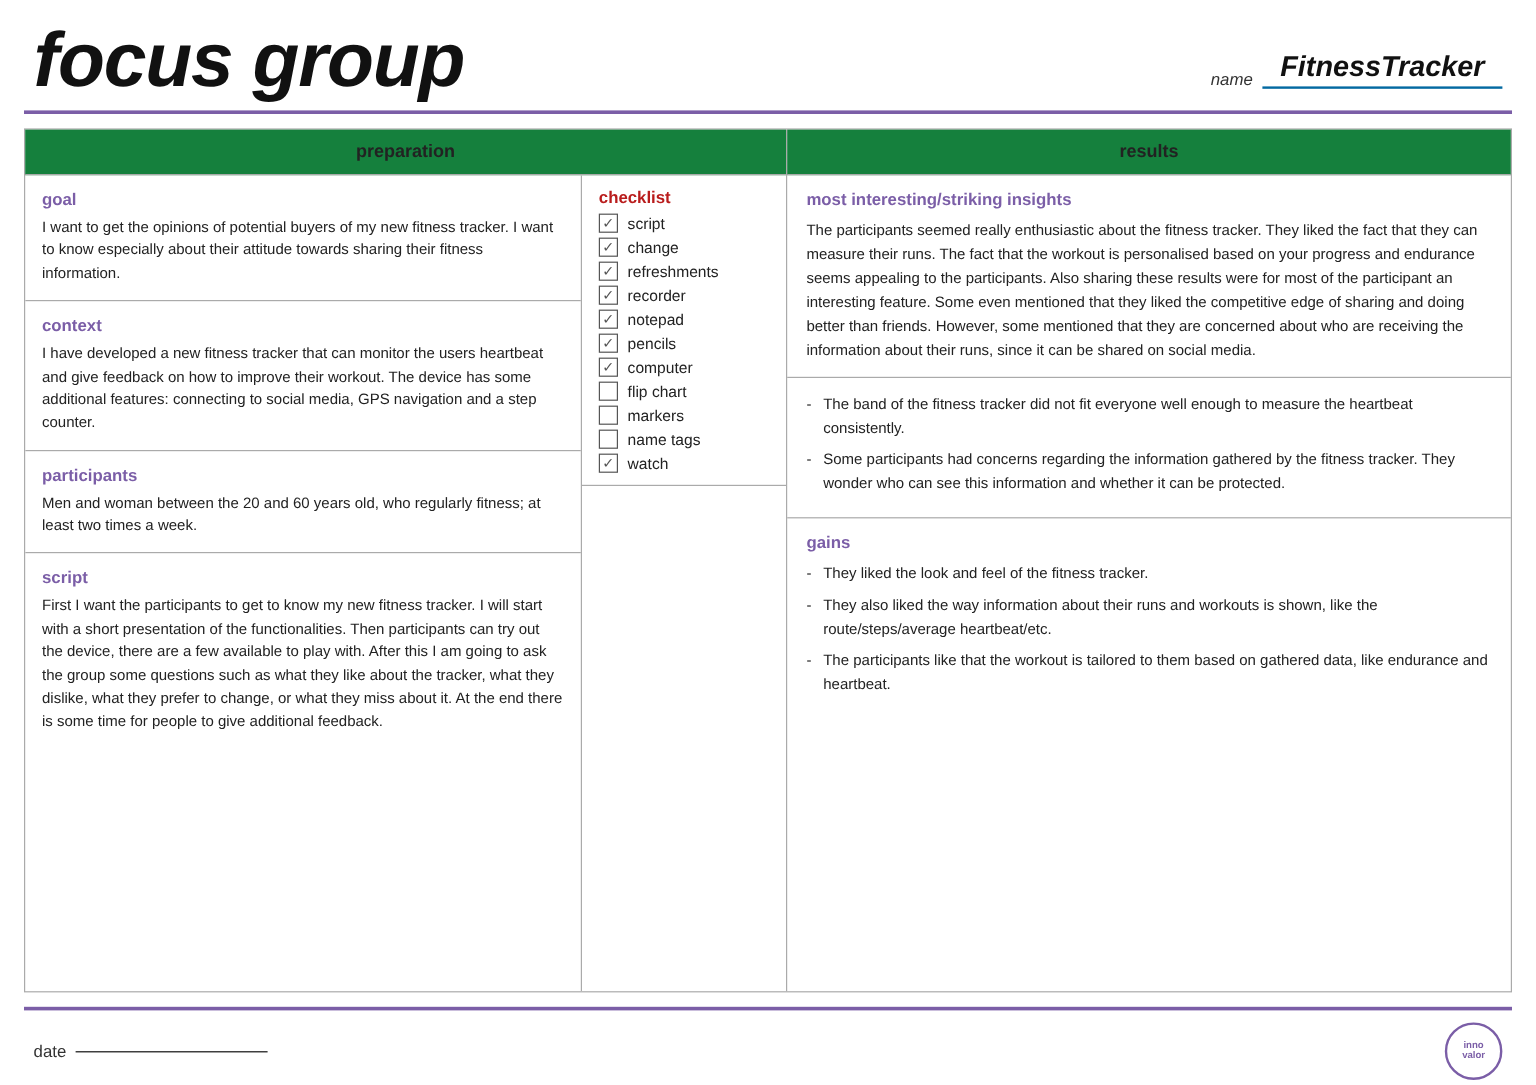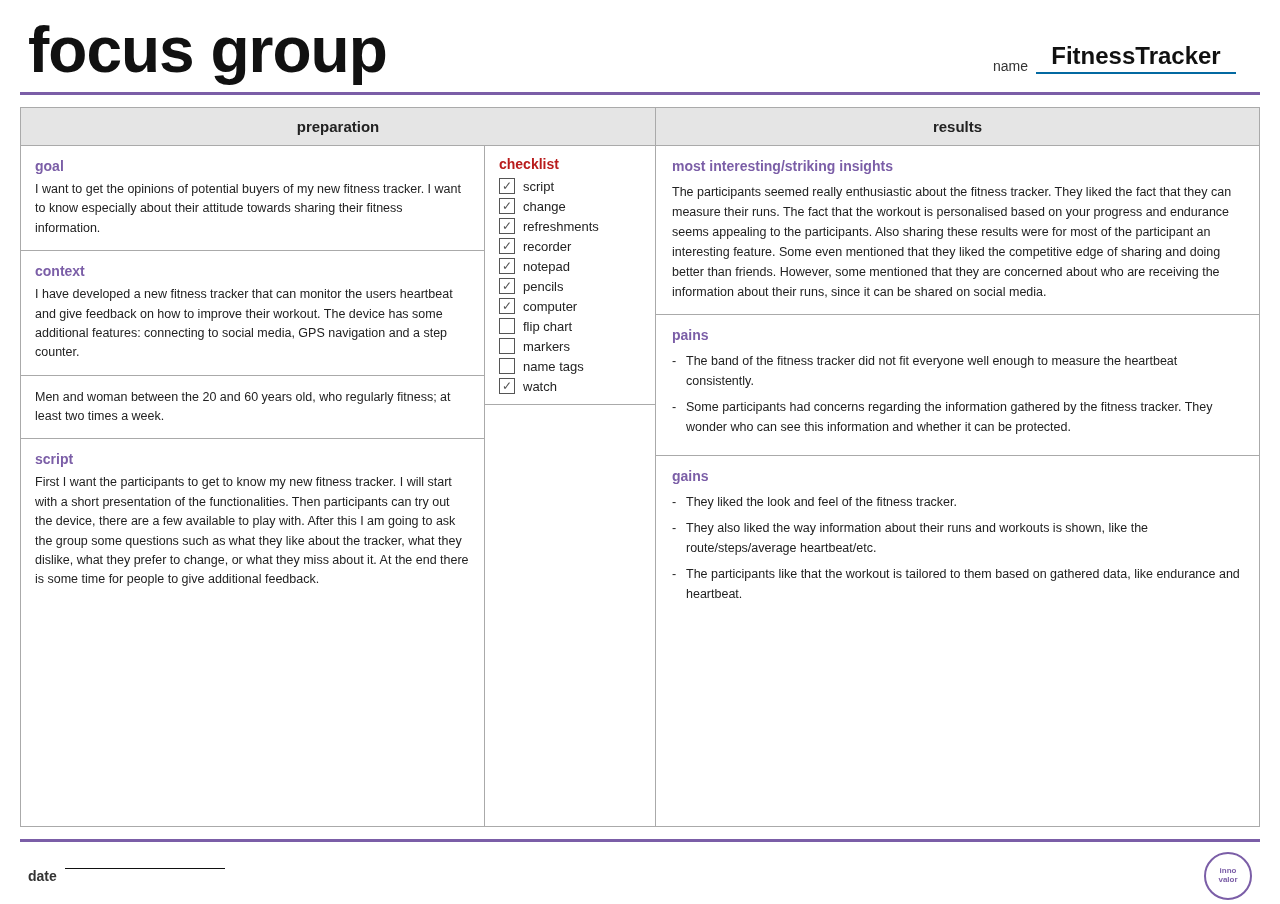--- a/index.html
+++ b/index.html
@@ -10,21 +10,22 @@
       width: 1280px;
       height: 904px;
       overflow: hidden;
       position: relative;
     }
 
     .header {
       display: flex;
       align-items: flex-end;
       justify-content: space-between;
-      padding: 18px 44px 10px 28px;
+      padding: 18px 28px 10px 28px;
+      font-style: italic;
     }
 
     .title {
       font-size: 64px;
       font-weight: 900;
       letter-spacing: -1px;
       color: #111;
       line-height: 1;
       font-family: Arial, sans-serif;
     }
@@ -76,21 +77,21 @@
       display: flex;
       flex-direction: column;
     }
 
     .section-header {
       text-align: center;
       font-weight: bold;
       font-size: 15px;
       padding: 10px;
       border-bottom: 1.5px solid #aaa;
-      background: #e5e5e5;
+      background: #15803d;
     }
 
     .left-content {
       display: flex;
       flex: 1;
       overflow: hidden;
     }
 
     .left-main {
       flex: 1;
@@ -239,23 +240,22 @@
 
     .footer {
       display: flex;
       align-items: center;
       justify-content: space-between;
       padding: 10px 28px 8px 28px;
     }
 
     .date-area {
       display: flex;
-      align-items: flex-start;
+      align-items: center;
       gap: 8px;
-      font-weight: bold;
     }
 
     .date-label {
       font-size: 14px;
       color: #333;
     }
 
     .date-line {
       width: 160px;
       border-bottom: 1.5px solid #111;
@@ -306,20 +306,21 @@
           <div class="cell-label">goal</div>
           <div class="cell-text">I want to get the opinions of potential buyers of my new fitness tracker. I want to know especially about their attitude towards sharing their fitness information.</div>
         </div>
 
         <div class="cell">
           <div class="cell-label">context</div>
           <div class="cell-text">I have developed a new fitness tracker that can monitor the users heartbeat and give feedback on how to improve their workout. The device has some additional features: connecting to social media, GPS navigation and a step counter.</div>
         </div>
 
         <div class="cell">
+          <div class="cell-label">participants</div>
           <div class="cell-text">Men and woman between the 20 and 60 years old, who regularly fitness; at least two times a week.</div>
         </div>
 
         <div class="cell" style="flex:1;border-bottom:none;">
           <div class="cell-label">script</div>
           <div class="cell-text">First I want the participants to get to know my new fitness tracker. I will start with a short presentation of the functionalities. Then participants can try out the device, there are a few available to play with. After this I am going to ask the group some questions such as what they like about the tracker, what they dislike, what they prefer to change, or what they miss about it. At the end there is some time for people to give additional feedback.</div>
         </div>
 
       </div>
 
@@ -382,21 +383,20 @@
 
   <div class="right-panel">
     <div class="section-header">results</div>
 
     <div class="right-section">
       <div class="right-label">most interesting/striking insights</div>
       <div class="right-text">The participants seemed really enthusiastic about the fitness tracker. They liked the fact that they can measure their runs. The fact that the workout is personalised based on your progress and endurance seems appealing to the participants. Also sharing these results were for most of the participant an interesting feature. Some even mentioned that they liked the competitive edge of sharing and doing better than friends. However, some mentioned that they are concerned about who are receiving the information about their runs, since it can be shared on social media.</div>
     </div>
 
     <div class="right-section">
-      <div class="right-label">pains</div>
       <ul class="bullet-list">
         <li>The band of the fitness tracker did not fit everyone well enough to measure the heartbeat consistently.</li>
         <li>Some participants had concerns regarding the information gathered by the fitness tracker. They wonder who can see this information and whether it can be protected.</li>
       </ul>
     </div>
 
     <div class="right-section" style="flex:1;">
       <div class="right-label">gains</div>
       <ul class="bullet-list">
         <li>They liked the look and feel of the fitness tracker.</li>

